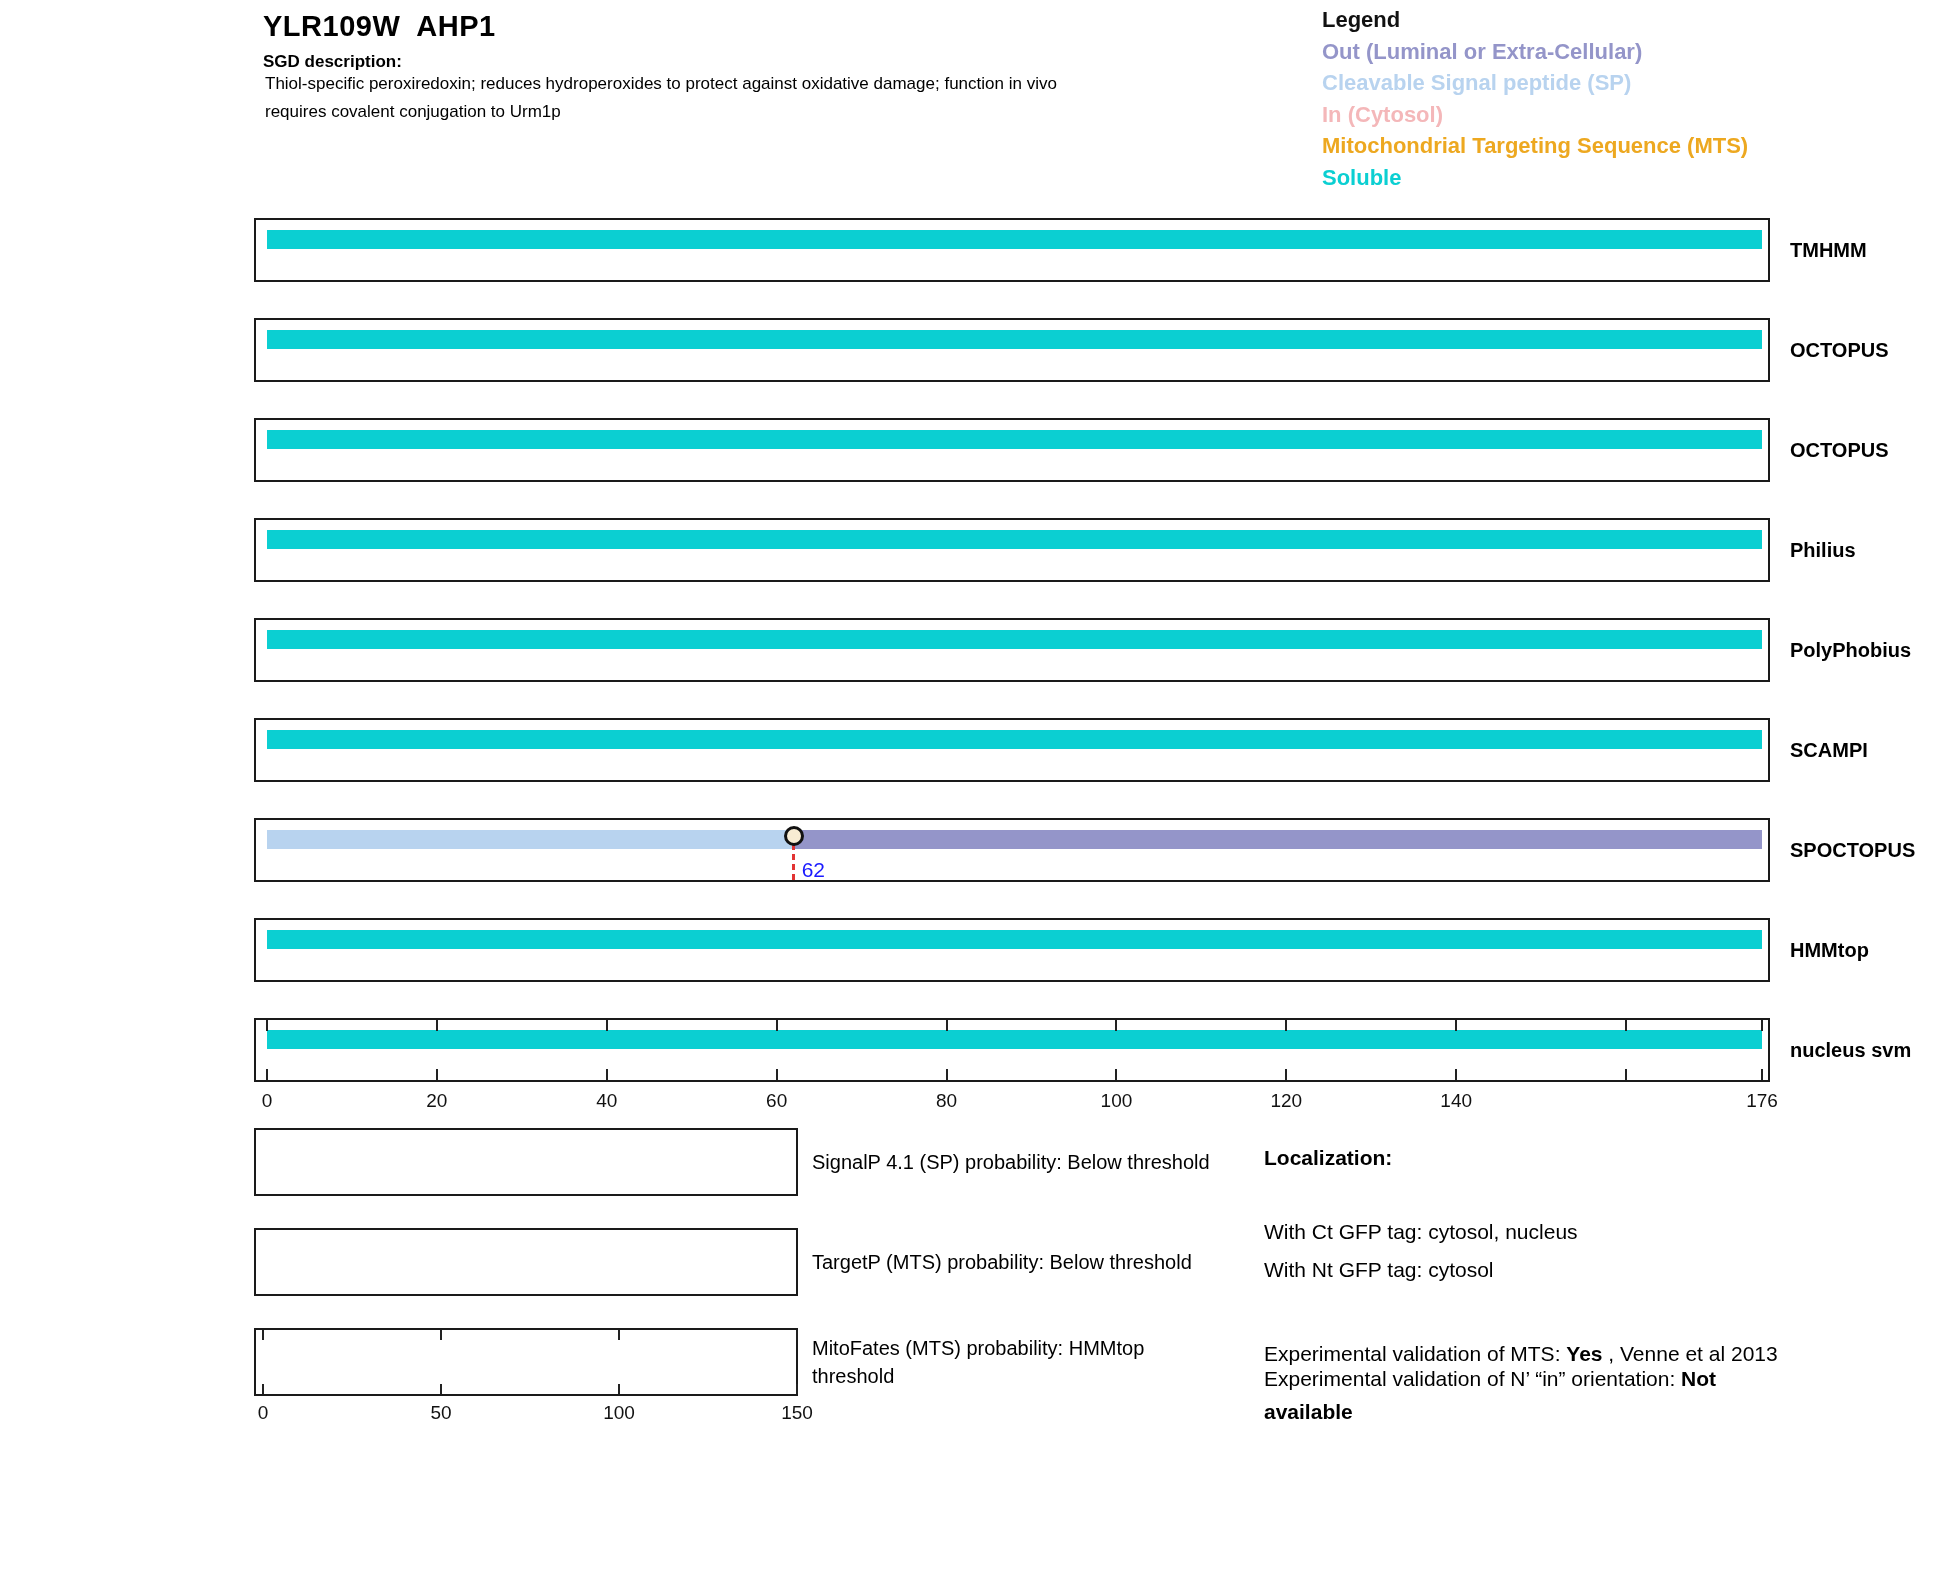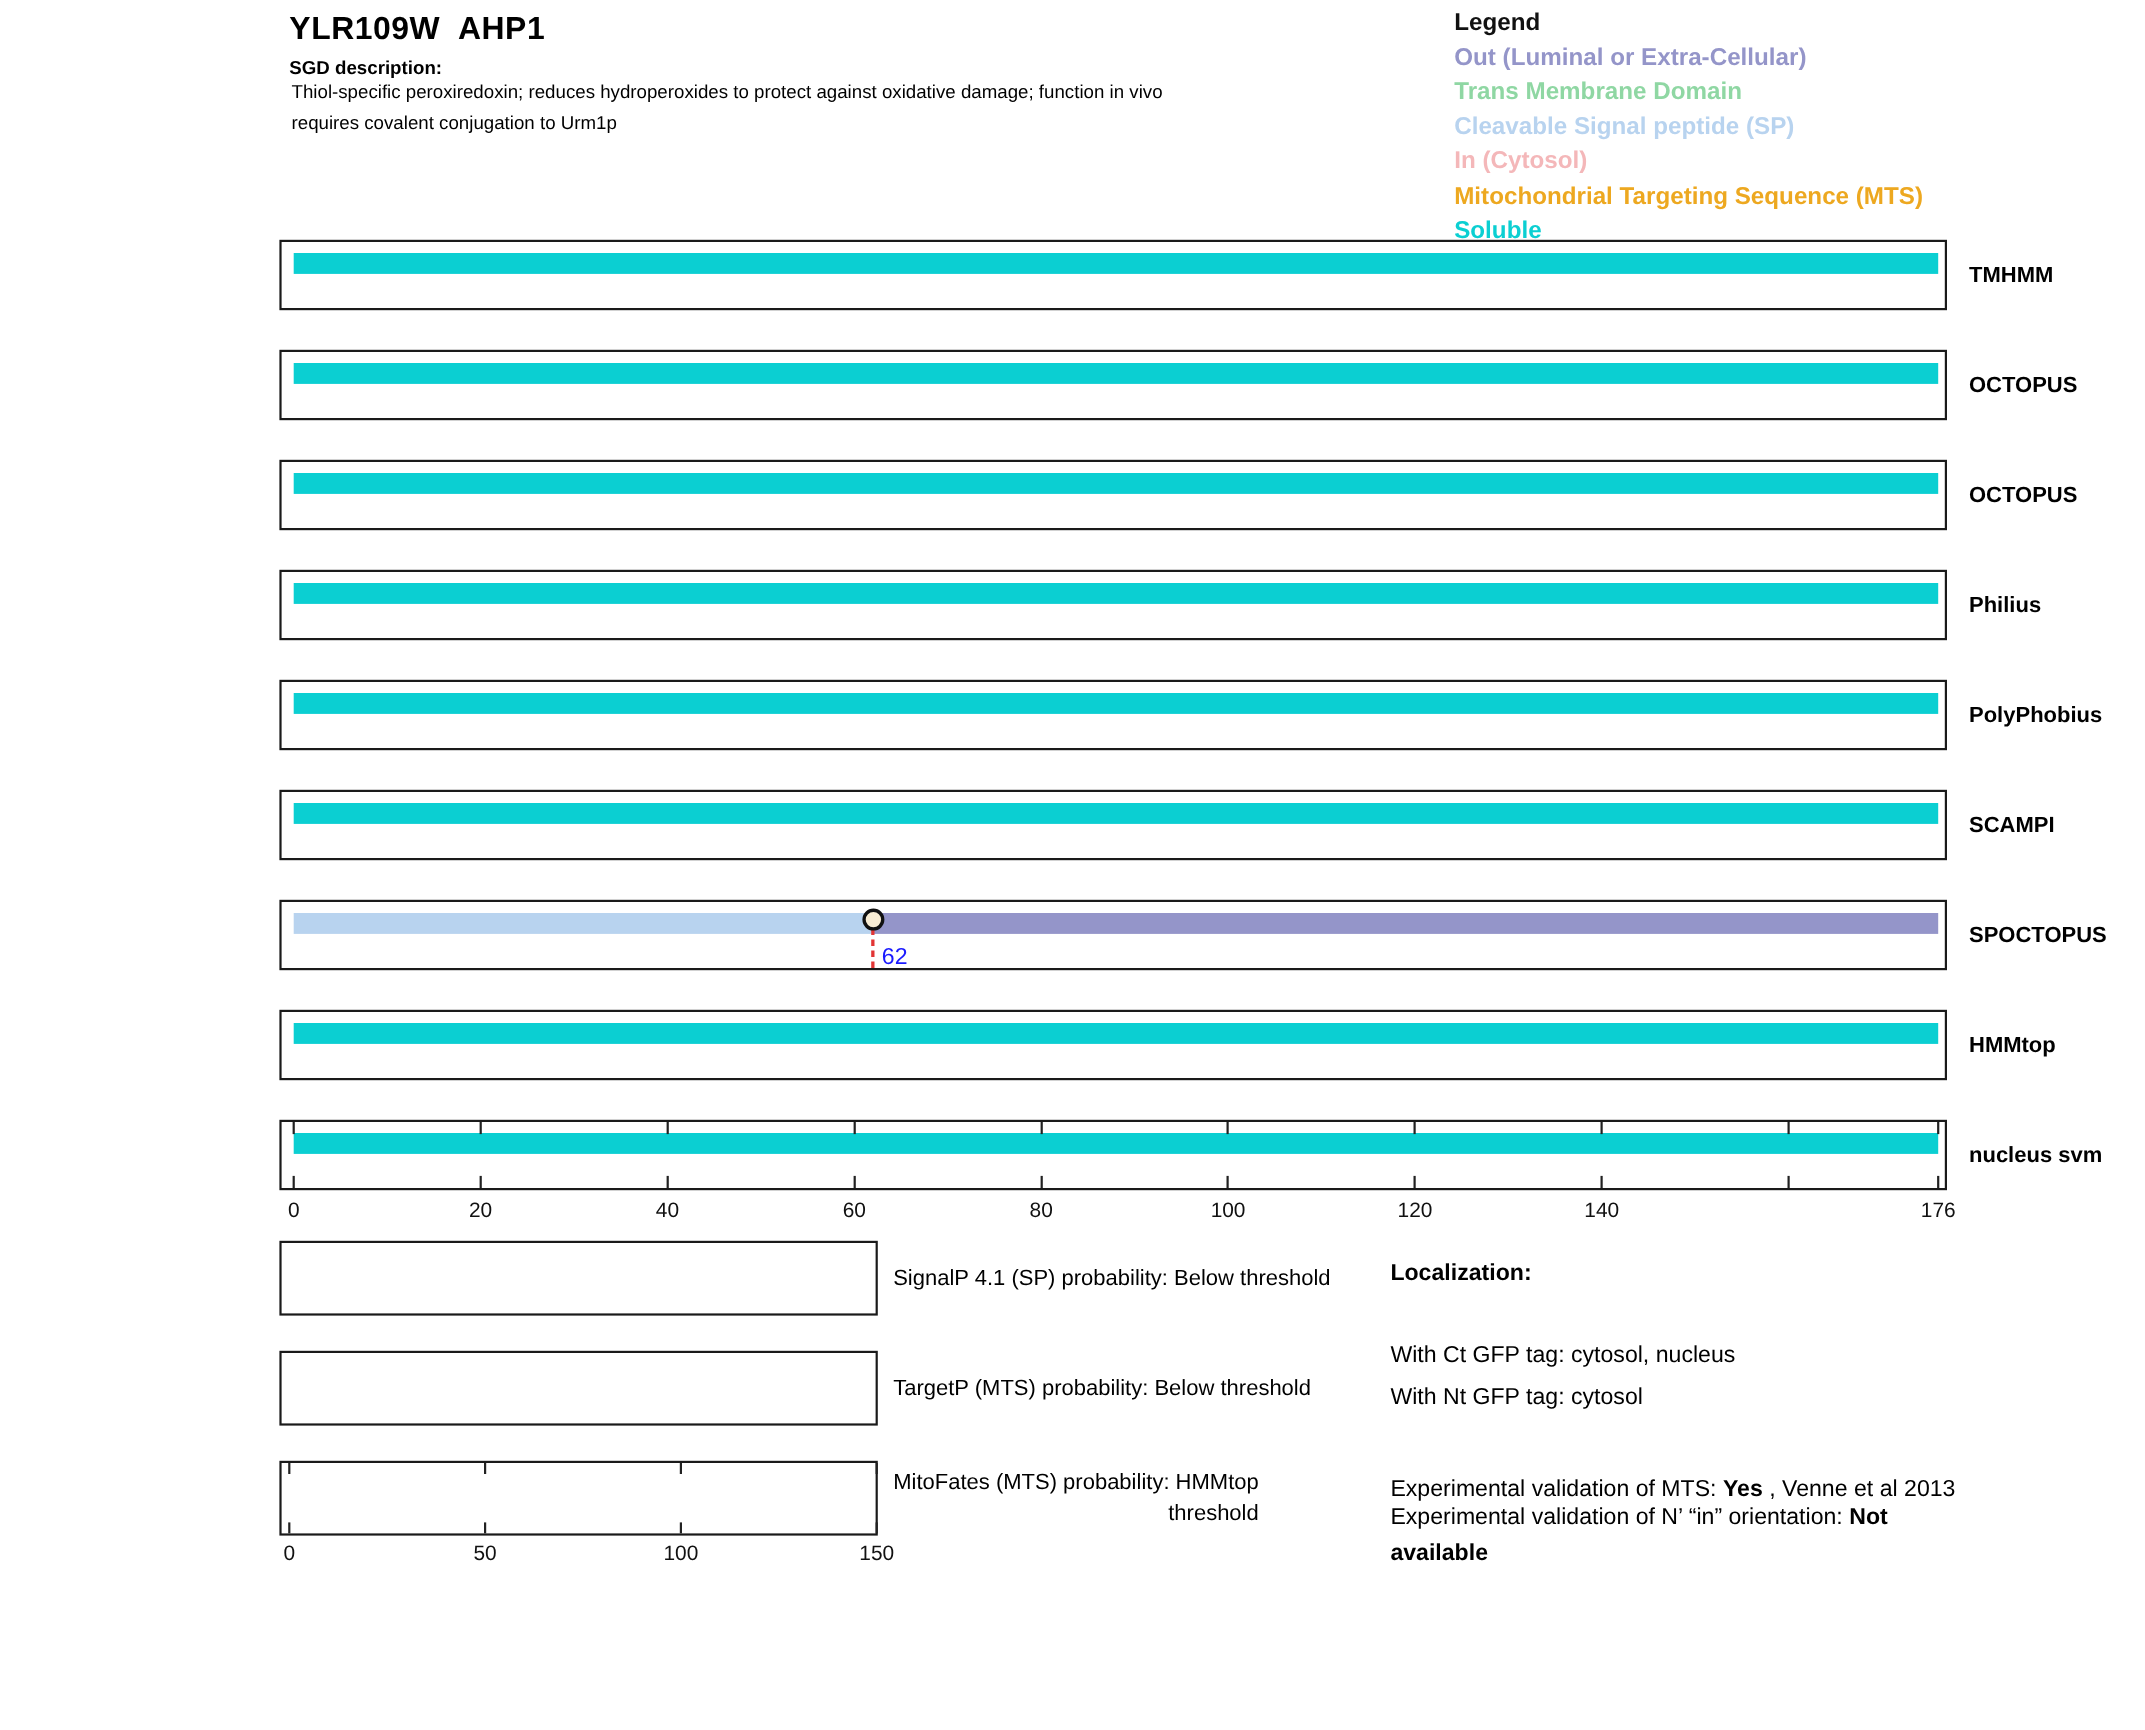--- a/index.html
+++ b/index.html
@@ -14,21 +14,21 @@
   .legend-line{font-size:22px;font-weight:bold;white-space:nowrap;}
   .track-box{position:absolute;box-sizing:border-box;border:2px solid #1a1a1a;background:#fff;}
   .seg{position:absolute;}
   .track-label{position:absolute;font-size:20px;font-weight:bold;white-space:nowrap;}
   .tick{position:absolute;width:2px;background:#222;}
   .axis-label{position:absolute;font-size:19px;color:#111;transform:translateX(-50%);white-space:nowrap;}
   .marker-circle{position:absolute;width:20px;height:20px;box-sizing:border-box;
                  border:3px solid #111;border-radius:50%;background:#f8ecd3;z-index:3;}
   .cut-line{position:absolute;width:0;border-left:3px dashed #e23434;z-index:2;}
   .cut-label{position:absolute;font-size:21px;color:#1a1aff;z-index:3;}
-  .panel-label-wrap{position:absolute;display:flex;align-items:center;text-align:right;}
+  .panel-label-wrap{position:absolute;display:flex;align-items:center;}
   .panel-label{font-size:20px;line-height:28px;white-space:nowrap;}
   .loc-heading{font-size:21px;font-weight:bold;white-space:nowrap;}
   .loc-line{font-size:21px;white-space:nowrap;margin-top:36px;}
   .loc-wrap{font-size:21px;line-height:33px;width:540px;}
   b{font-weight:bold;}
 </style>
 </head>
 <body>
 
 <div class="canvas">
@@ -37,21 +37,20 @@
   <div class="abs sgd-label" style="left:263px;top:52px;">SGD description:</div>
   <div class="abs" style="left:265px;top:70px;">
     <div class="desc-line">Thiol-specific peroxiredoxin; reduces hydroperoxides to protect against oxidative damage; function in vivo</div>
     <div class="desc-line">requires covalent conjugation to Urm1p</div>
   </div>
 
   <div class="abs legend-block" style="left:1322px;top:4px;">
     <div class="legend-title">Legend</div>
     <div>
         <div class="legend-line" style="color: rgb(148, 149, 201);">Out (Luminal or Extra-Cellular)</div>
-        <div class="legend-line" style="color: rgb(143, 215, 163);">Trans Membrane Domain</div>
         <div class="legend-line" style="color: rgb(184, 211, 239);">Cleavable Signal peptide (SP)</div>
         <div class="legend-line" style="color: rgb(244, 183, 185);">In (Cytosol)</div>
         <div class="legend-line" style="color: rgb(237, 168, 32);">Mitochondrial Targeting Sequence (MTS)</div>
         <div class="legend-line" style="color: rgb(11, 207, 210);">Soluble</div>
       </div>
   </div>
 
   <div>
       <div class="track-box" style="left: 254px; top: 218px; width: 1516px; height: 64px;"></div>
       <div class="track-label" style="left: 1790px; top: 239px;">TMHMM</div>

